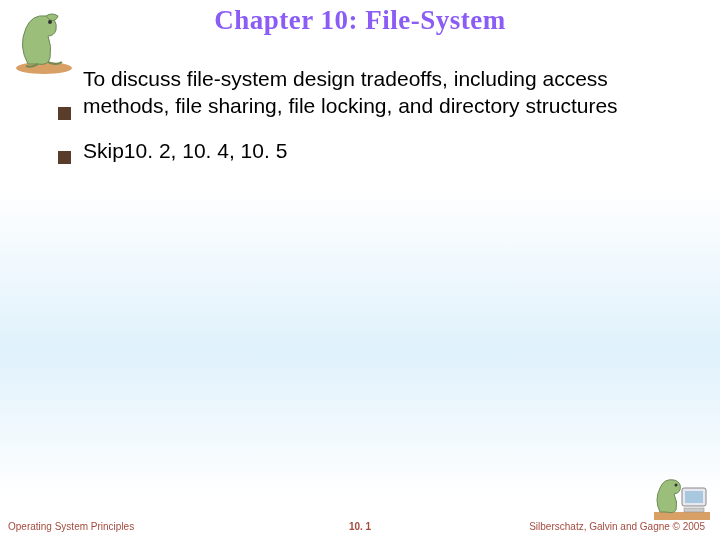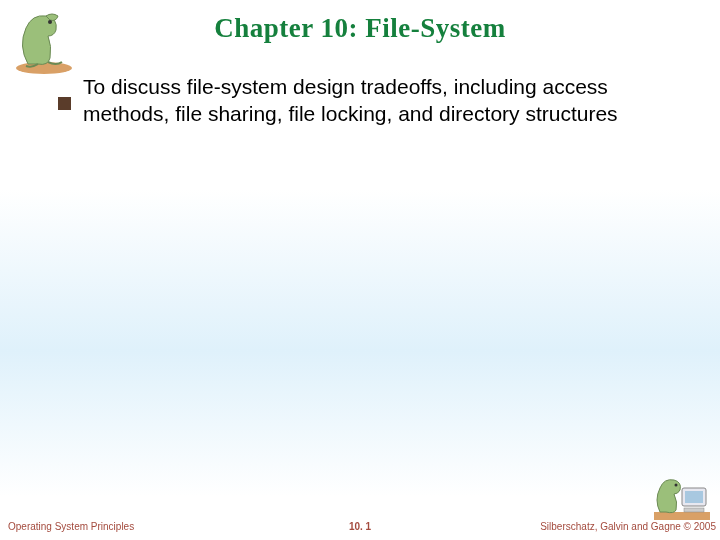--- a/index.html
+++ b/index.html
@@ -20,32 +20,32 @@
     position: absolute;
     bottom: 18px;
     right: 8px;
     width: 60px;
     height: 48px;
   }
   .title {
     text-align: center;
     font-size: 27px;
     font-weight: bold;
-    color: #15803d;
-    padding-top: 12px;
+    color: #8b5cf6;
+    padding-top: 4px;
     line-height: 1.25;
     letter-spacing: 0.5px;
     font-family: "Times New Roman", Times, serif;
   }
   .content {
     margin: 28px 50px 0 58px;
   }
   .bullet-item {
     display: flex;
-    align-items: center;
+    align-items: flex-end;
     margin-bottom: 18px;
     font-size: 21px;
     color: #000;
     line-height: 1.28;
   }
   .bullet-mark {
     width: 13px;
     height: 13px;
     background: #5a3c2a;
     flex-shrink: 0;
@@ -70,21 +70,21 @@
   }
   .footer-center {
     position: absolute;
     left: 50%;
     transform: translateX(-50%);
     bottom: 2px;
     font-weight: bold;
   }
   .footer-right {
     position: absolute;
-    right: 4px;
+    right: 15px;
     bottom: 2px;
   }
 </style>
 </head>
 <body>
 
 <div class="logo-tl">
   <svg viewBox="0 0 72 72">
     <ellipse cx="36" cy="62" rx="28" ry="6" fill="#d9a066"></ellipse>
     <path d="M 20 58 Q 10 40 18 22 Q 24 8 38 10 Q 50 12 48 24 Q 46 30 40 30 Q 44 40 42 52 Q 40 60 30 58 Z" fill="#9bbf7a" stroke="#6b8a54" stroke-width="1"></path>
@@ -97,20 +97,24 @@
 
 <h1 class="title">
   <span>Chapter 10:  File-System</span><br>
 </h1>
 
 <div class="content">
   <div class="bullet-item">
     <div class="bullet-mark"></div>
     <div class="bullet-text">To discuss file-system design tradeoffs, including access methods, file sharing, file locking, and directory structures</div>
   </div>
+  <div class="bullet-item">
+    <div class="bullet-mark"></div>
+    <div class="bullet-text"> Skip10. 2, 10. 4, 10. 5</div>
+  </div>
 </div>
 
 <div class="logo-br">
   <svg viewBox="0 0 60 48">
     <rect x="2" y="38" width="56" height="8" fill="#d9a066"></rect>
     <rect x="30" y="14" width="24" height="18" rx="2" fill="#e8e8f0" stroke="#888" stroke-width="1"></rect>
     <rect x="33" y="17" width="18" height="12" fill="#a8c8e0"></rect>
     <rect x="32" y="34" width="20" height="4" fill="#ccc" stroke="#888" stroke-width="0.5"></rect>
     <path d="M 8 38 Q 2 26 8 14 Q 12 4 22 6 Q 30 8 28 16 Q 26 20 22 20 Q 26 28 24 36 Q 22 40 14 38 Z" fill="#9bbf7a" stroke="#6b8a54" stroke-width="1"></path>
     <circle cx="24" cy="11" r="1.5" fill="#333"></circle>

